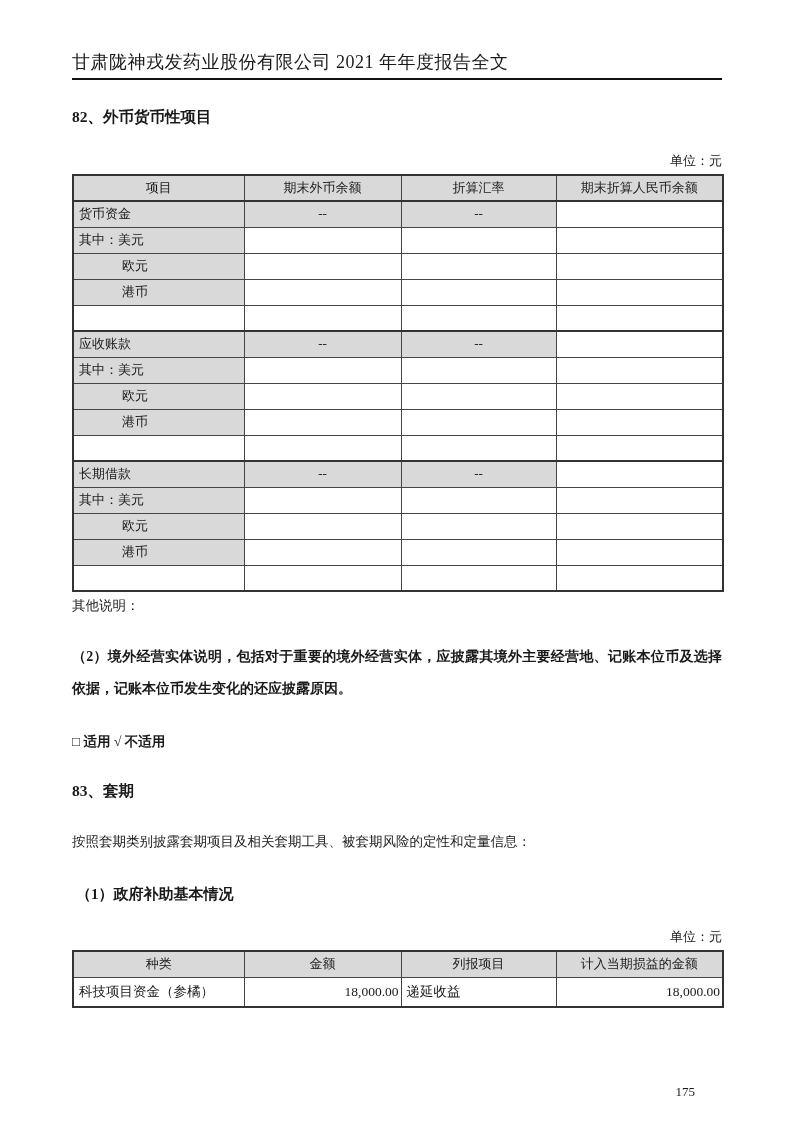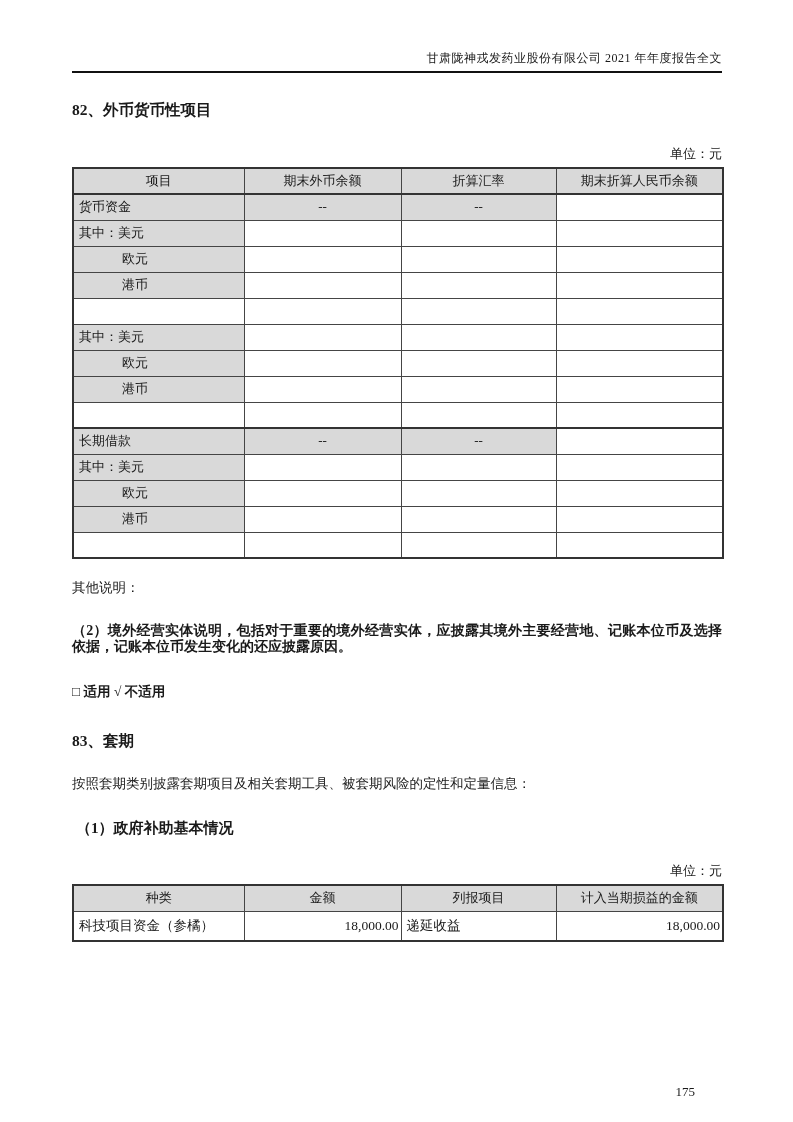--- a/index.html
+++ b/index.html
@@ -10,32 +10,31 @@
     height: 1122px;
     margin: 0 auto;
     background: #fff;
     font-family: "Liberation Serif", "DejaVu Serif", serif;
     color: #1a1a1a;
   }
   .content { position: absolute; left: 72px; top: 0; width: 650px; }
 
   .doc-header {
     padding-top: 50px;
-    text-align: right;
-    font-size: 12px;
+    font-size: 18px;
     letter-spacing: 0.5px;
     border-bottom: 2px solid #111;
     padding-bottom: 4px;
   }
 
   .h1 { font-weight: bold; font-size: 15.5px; margin-top: 27px; }
   .h2 { font-weight: bold; font-size: 15px; margin-top: 30px; padding-left: 4px; }
-  .body-text { font-size: 14px; line-height: 16px; margin-top: 26px; text-align: justify; }
+  .body-text { font-size: 14px; line-height: 32px; margin-top: 26px; text-align: justify; }
   .unit { text-align: right; font-size: 13px; margin-top: 24px; margin-bottom: 4px; }
-  .note { font-size: 13.5px; margin-top: 20px; }
+  .note { font-size: 13.5px; margin-top: 5px; }
   .applicability { font-size: 13.5px; margin-top: 28px; font-weight: bold; }
 
   table { border-collapse: collapse; width: 650px; table-layout: fixed; font-size: 13px; }
   th, td {
     border: 1px solid #454545;
     height: 26px;
     padding: 2px 3px;
     overflow: hidden;
     white-space: nowrap;
     font-weight: normal;
@@ -107,20 +106,26 @@
         <td></td>
         <td></td>
         <td></td>
       </tr>
       <tr>
         <td class="lbl"></td>
         <td></td>
         <td></td>
         <td></td>
       </tr>
+      <tr class="thick-top">
+        <td class="g lbl">应收账款</td>
+        <td class="g">--</td>
+        <td class="g">--</td>
+        <td></td>
+      </tr>
       <tr>
         <td class="g lbl">其中：美元</td>
         <td></td>
         <td></td>
         <td></td>
       </tr>
       <tr>
         <td class="g lbl ind">欧元</td>
         <td></td>
         <td></td>

